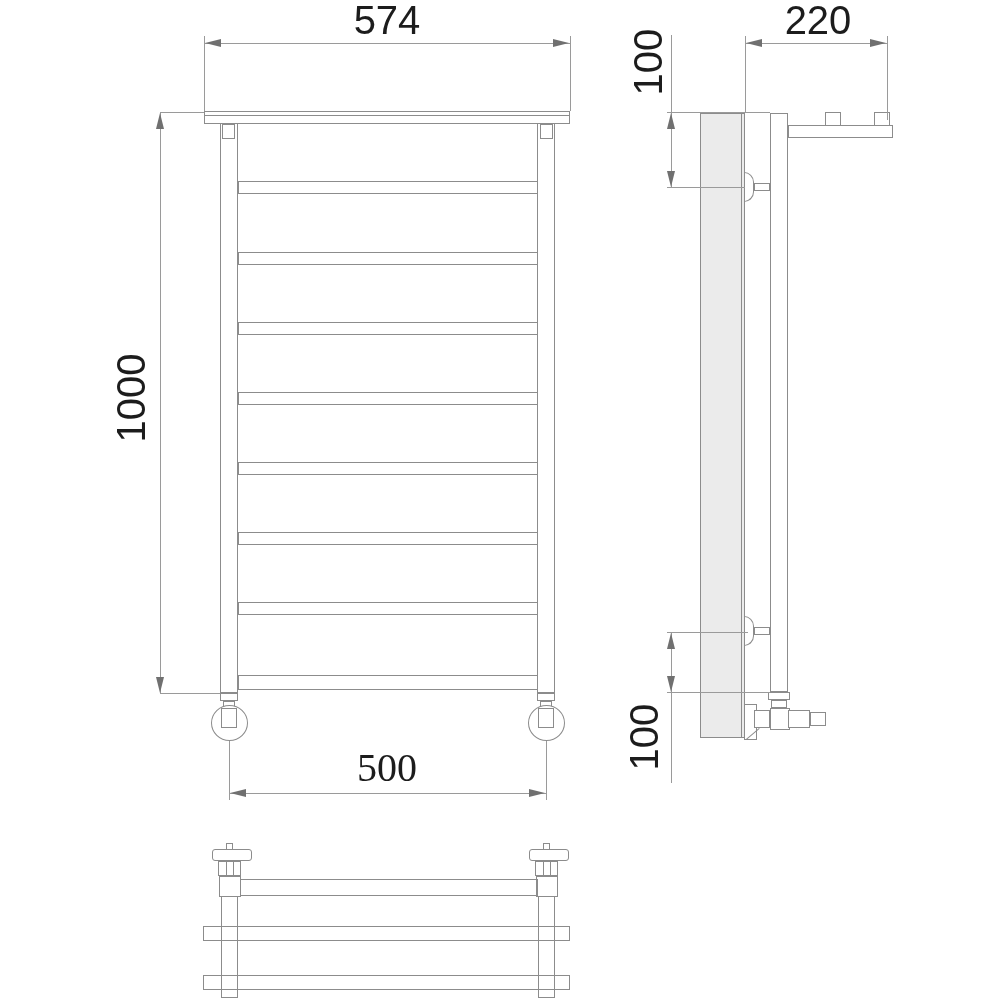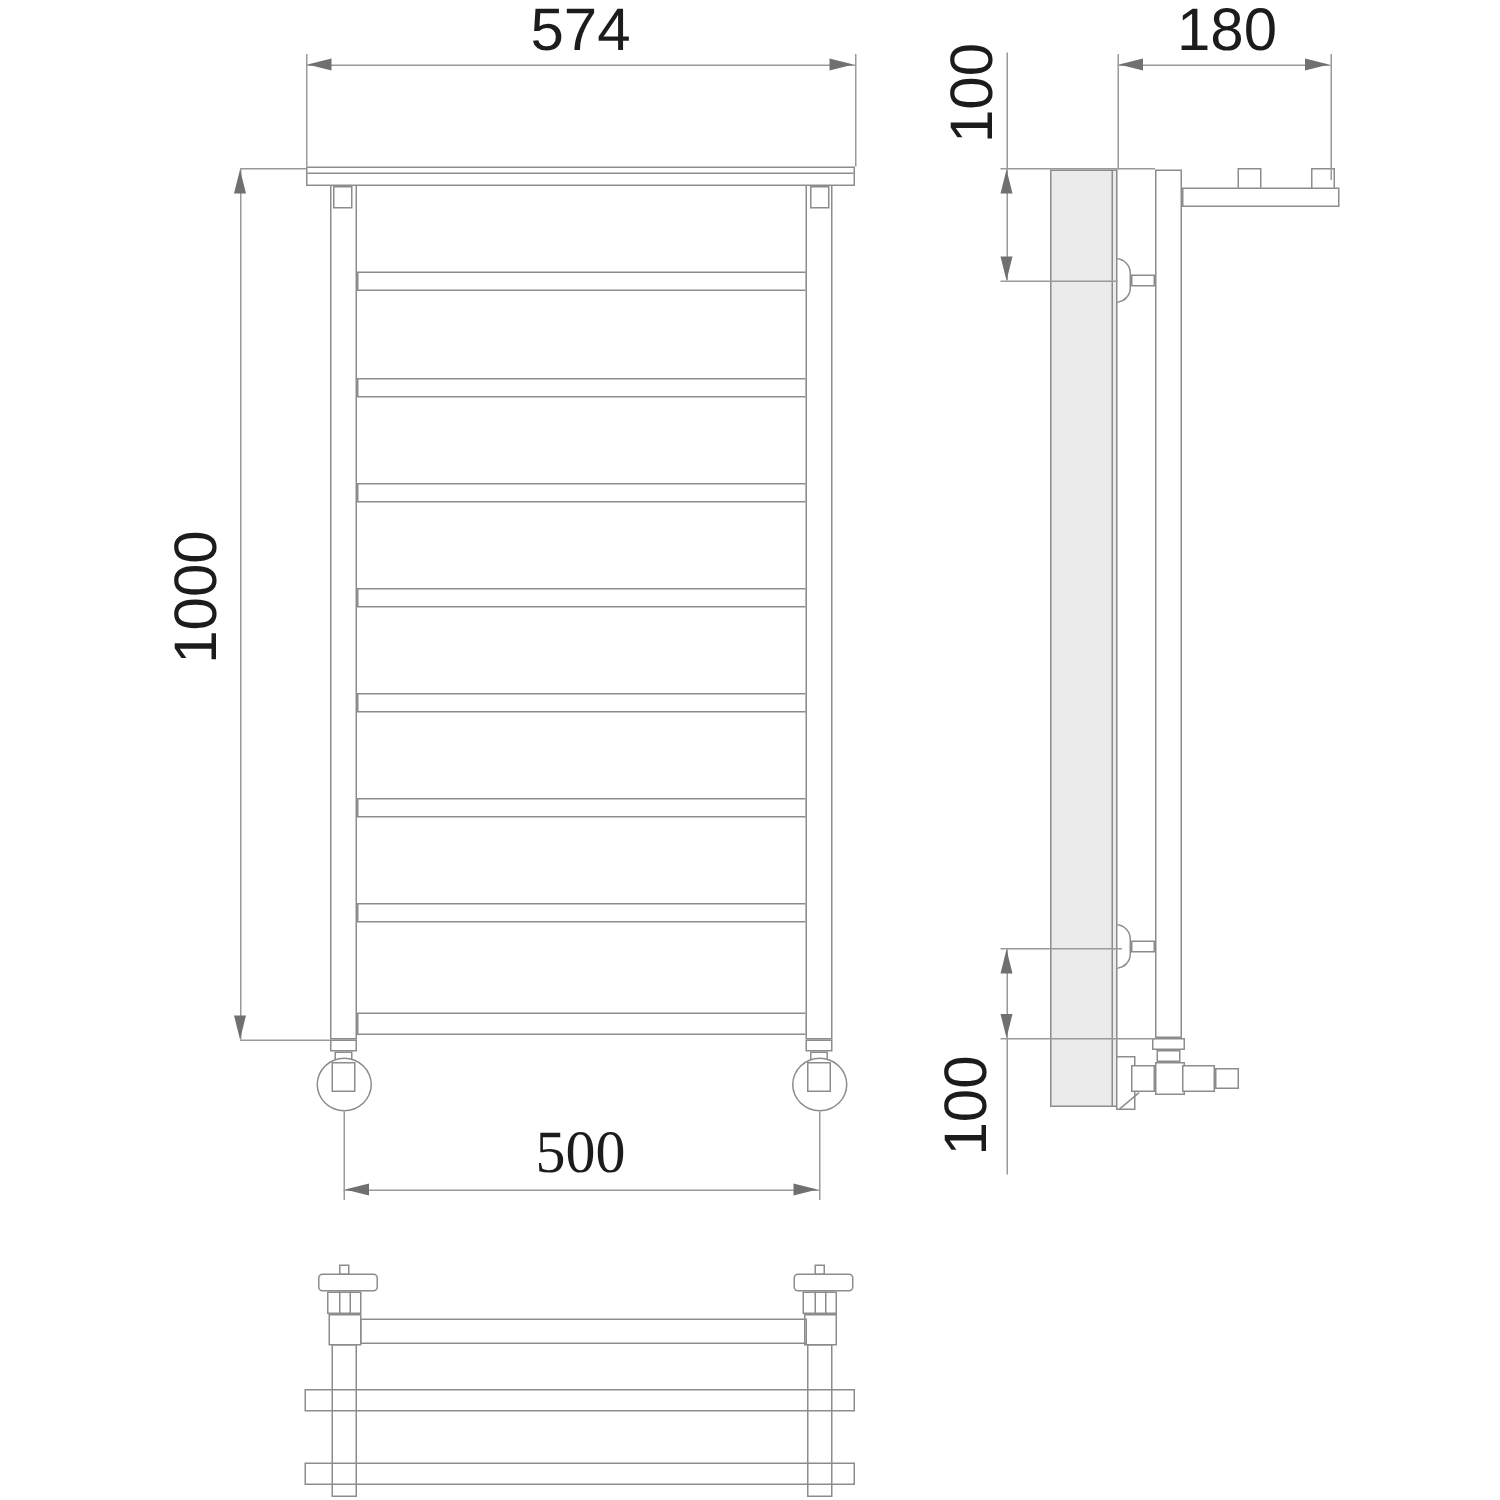--- a/index.html
+++ b/index.html
@@ -123,21 +123,21 @@
     <div class="box white" style="left:788px;top:710px;width:22px;height:18px;"></div>
     <div class="box white" style="left:810px;top:712px;width:16px;height:14px;"></div>
   </div>
 
   <div>
     <div class="vline" style="left:745px;top:36px;height:77px;"></div>
     <div class="vline" style="left:887px;top:36px;height:84px;"></div>
     <div class="hline" style="left:745px;top:43px;width:142px;"></div>
     <div class="arrow-l" style="left:746px;top:39px;"></div>
     <div class="arrow-r" style="left:870px;top:39px;"></div>
-    <div class="dimtext" style="left:765px;top:0px;width:106px;height:40px;">180</div>
+    <div class="dimtext" style="left:765px;top:0px;width:106px;height:40px;">220</div>
   </div>
 
   <div>
     <div class="hline" style="left:667px;top:112px;width:103px;"></div>
     <div class="hline" style="left:667px;top:187px;width:78px;"></div>
     <div class="vline" style="left:671px;top:35px;height:152px;"></div>
     <div class="arrow-u" style="left:667px;top:113px;"></div>
     <div class="arrow-d" style="left:667px;top:171px;"></div>
     <div class="dimtext rot" style="left:588px;top:42px;width:120px;height:40px;">100</div>
   </div>

